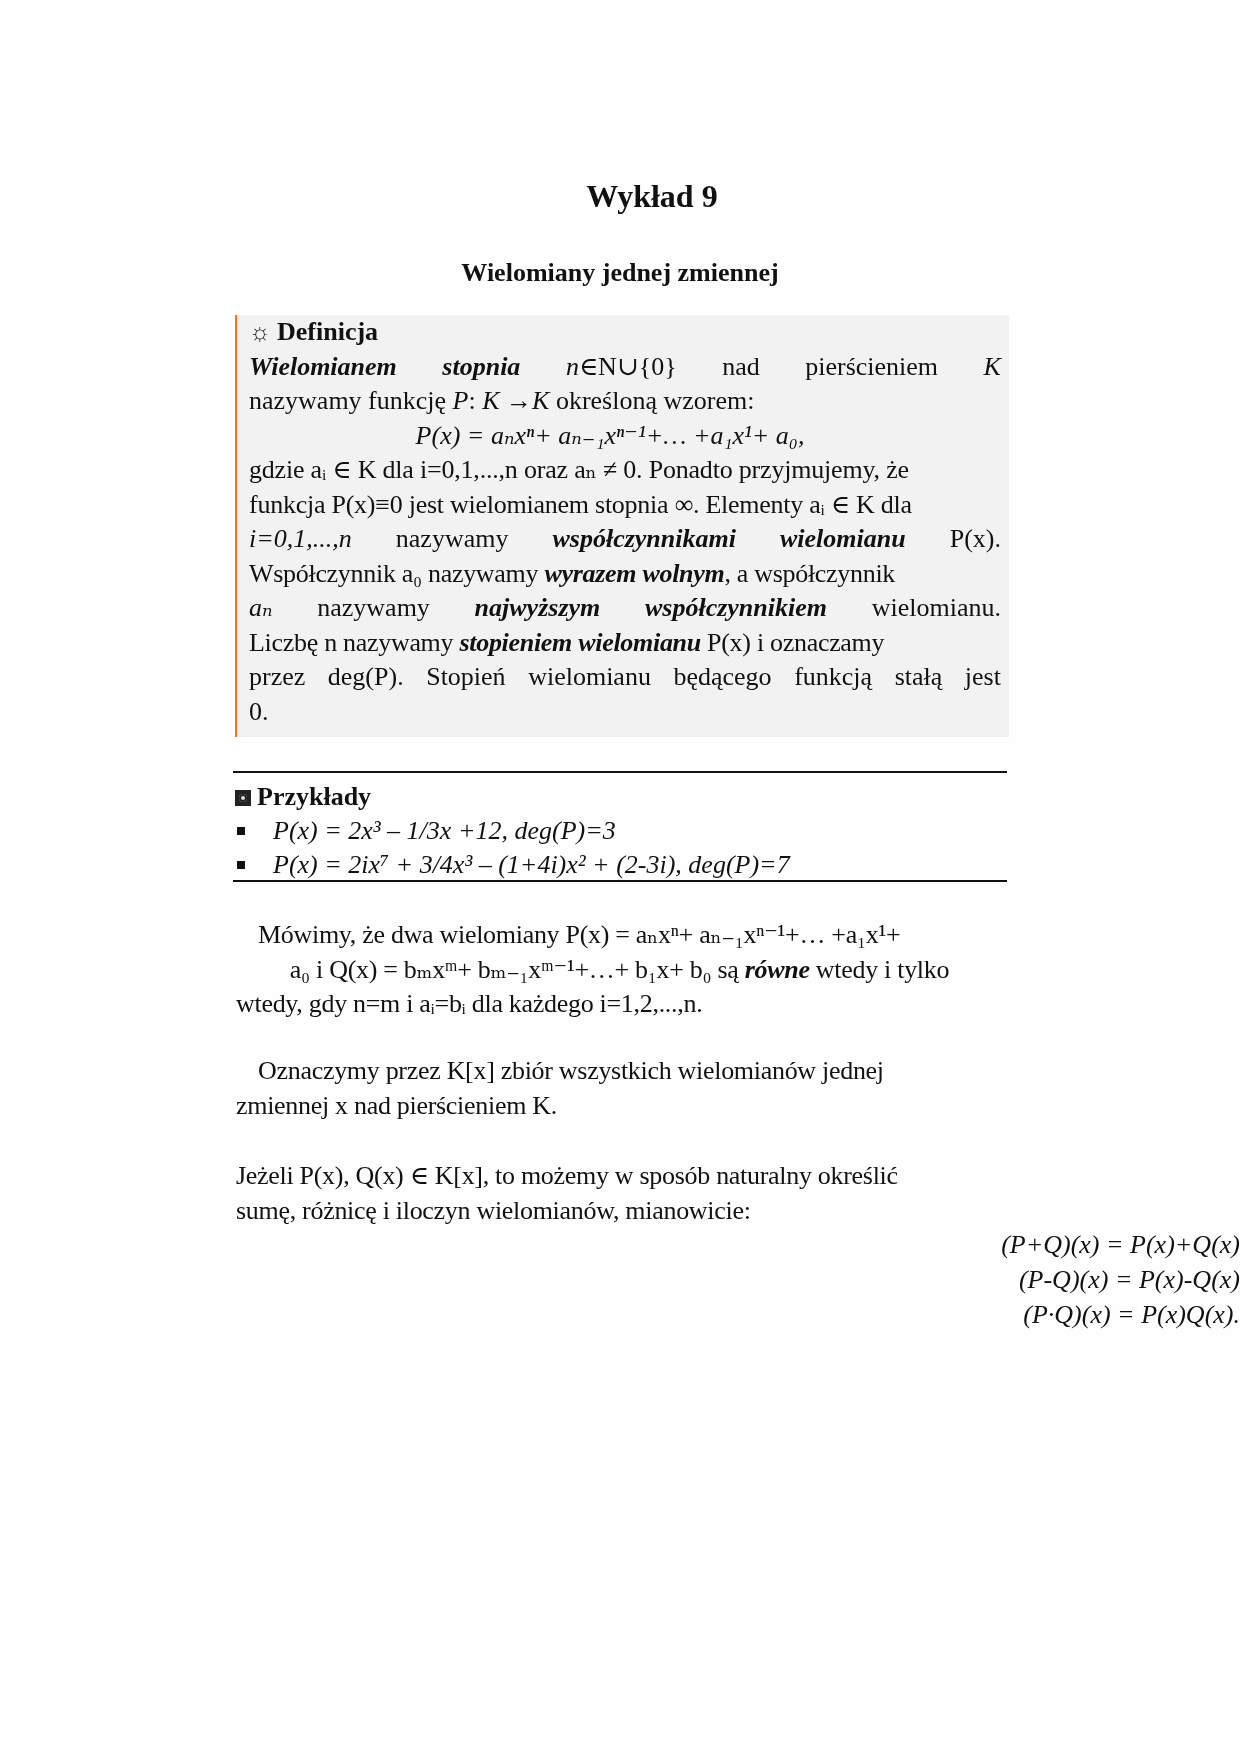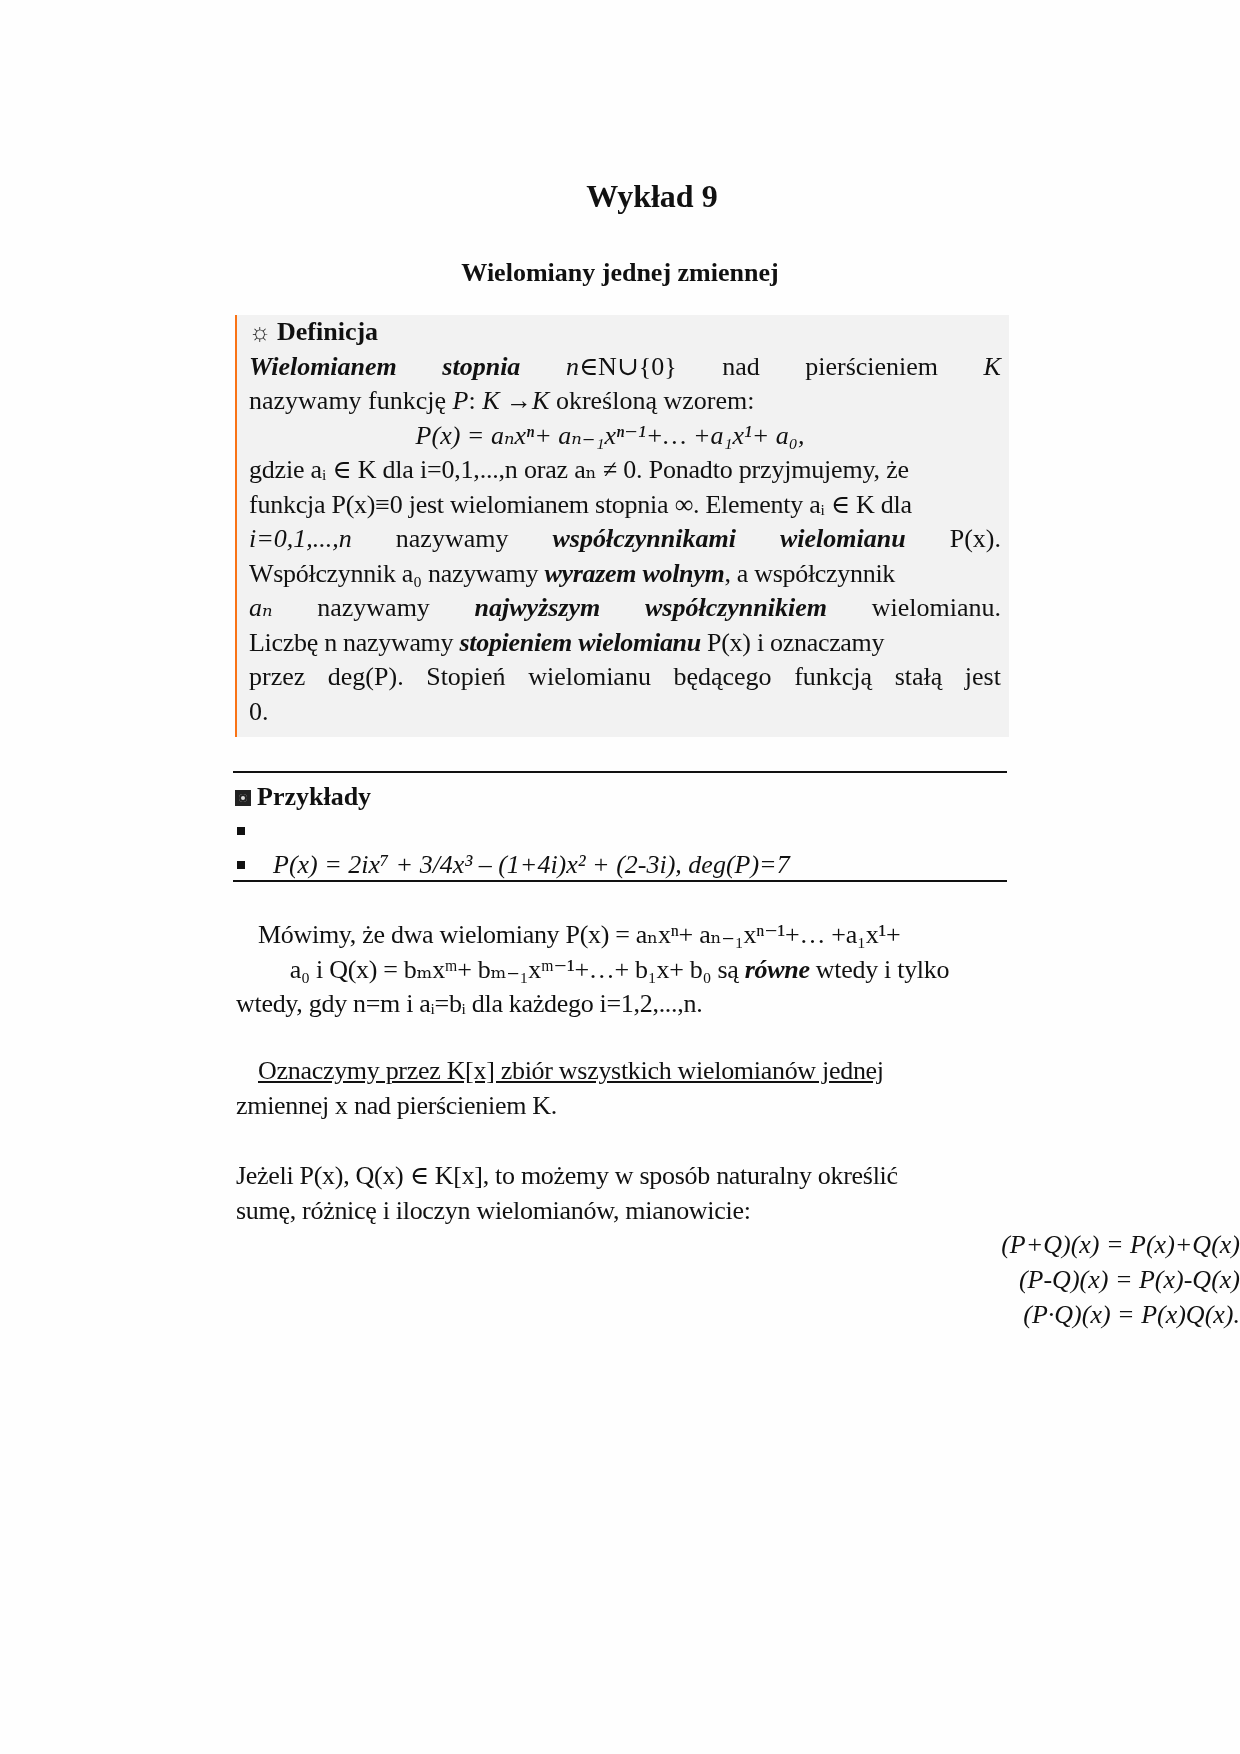--- a/index.html
+++ b/index.html
@@ -92,36 +92,36 @@
     <div class="line">0.</div>
   </div>
 </div>
 
 <div class="abs rule" style="top:771px;"></div>
 <div class="abs examples">
   <div>
     <span class="exicon"></span><span class="exhead">Przykłady</span>
   </div>
   <div style="font-style:italic;">
-    <span class="bullet"></span>
+    <span class="bullet"></span><span>P(x) = 2x³ – 1/3x +12, deg(P)=3</span>
   </div>
   <div style="font-style:italic;">
     <span class="bullet"></span><span>P(x) = 2ix⁷ + 3/4x³ – (1+4i)x² + (2-3i), deg(P)=7</span>
   </div>
 </div>
 <div class="abs rule" style="top:880px;"></div>
 
 <div class="abs para" style="top:918px;">
   <div style="padding-left:22px;white-space:nowrap;">Mówimy, że dwa wielomiany   P(x) = aₙxⁿ+ aₙ₋₁xⁿ⁻¹+… +a₁x¹+</div>
   <div style="white-space:nowrap;text-align:center;"><span>a₀ i  Q(x) = bₘxᵐ+ bₘ₋₁xᵐ⁻¹+…+ b₁x+ b₀  są </span><span class="bi">równe</span><span> wtedy i tylko</span></div>
   <div style="white-space:nowrap;">wtedy, gdy n=m i aᵢ=bᵢ  dla każdego i=1,2,...,n.</div>
 </div>
 
 <div class="abs para" style="top:1054px;">
-  <div style="padding-left:22px;white-space:nowrap;text-decoration:underline;">Oznaczymy przez K[x]  zbiór wszystkich wielomianów jednej</div>
+  <div style="padding-left:22px;white-space:nowrap;">Oznaczymy przez K[x]  zbiór wszystkich wielomianów jednej</div>
   <div style="white-space:nowrap;">zmiennej x nad pierścieniem K.</div>
 </div>
 
 <div class="abs para" style="top:1159px;">
   <div style="white-space:nowrap;">Jeżeli P(x), Q(x) ∈ K[x], to możemy w sposób naturalny określić</div>
   <div style="white-space:nowrap;">sumę, różnicę i iloczyn wielomianów, mianowicie:</div>
 </div>
 
 <div class="abs formula" style="top:1227px;font-style:italic;">(P+Q)(x) = P(x)+Q(x)</div>
 <div class="abs formula" style="top:1262px;font-style:italic;">(P-Q)(x) = P(x)-Q(x)</div>

